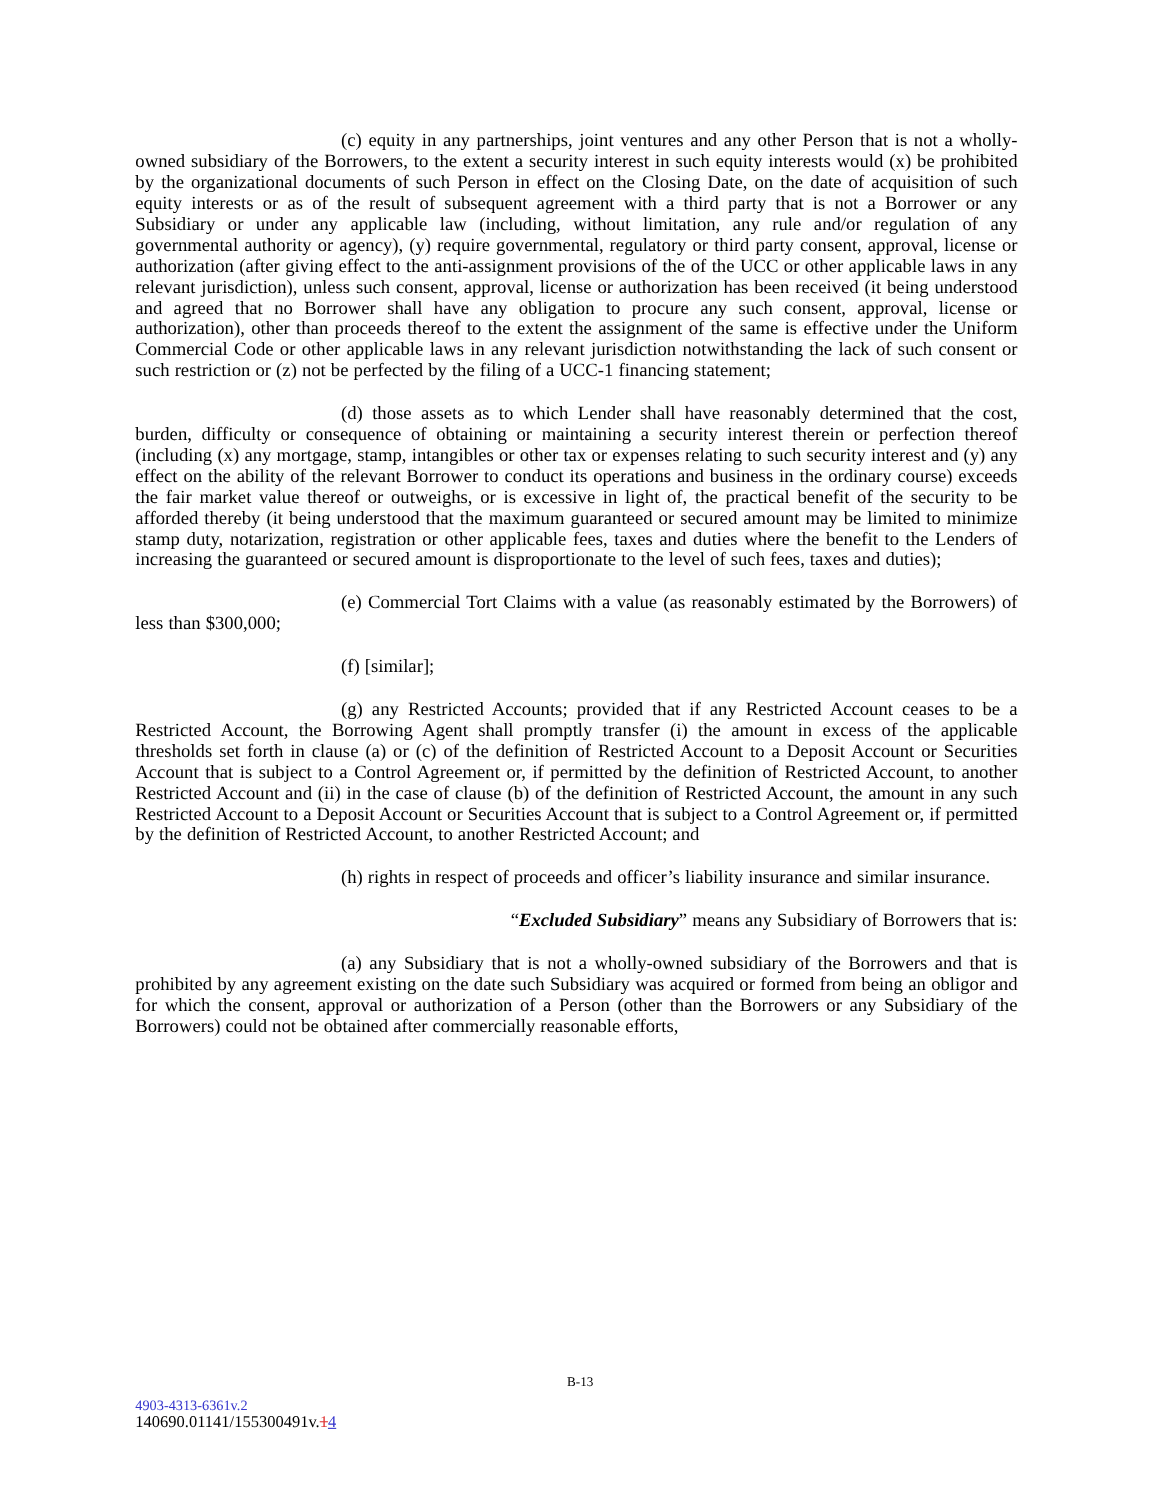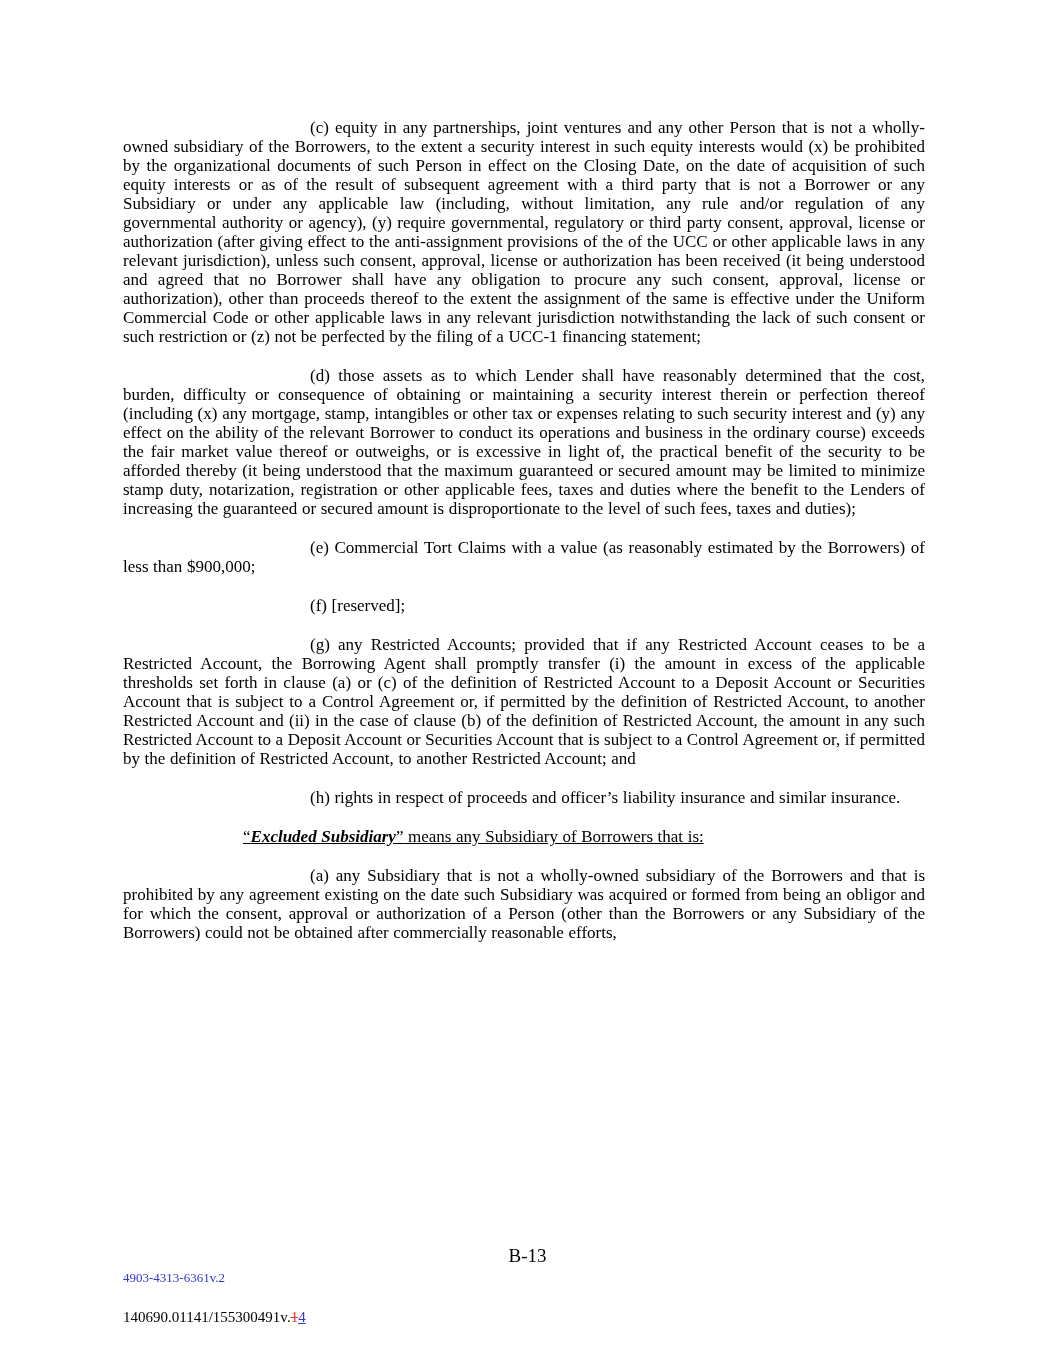--- a/index.html
+++ b/index.html
@@ -25,53 +25,51 @@
   .para {
     margin: 0 0 20px 0;
     font-size: 17px;
     line-height: 19px;
     text-align: justify;
     text-indent: 187px;
     word-spacing: 0.02em;
   }
   .para.def-line {
     text-indent: 120px;
-    text-align: left;
-    text-decoration: underline;
+    text-align: right;
   }
   .def-term {
     font-weight: bold;
     font-style: italic;
   }
   .page-number {
     position: absolute;
     top: 1246px;
     left: 0;
     width: 100%;
     text-align: center;
-    font-size: 19px;
+    font-size: 12px;
     line-height: 20px;
   }
   .footer-stamp {
     position: absolute;
     left: 123px;
     top: 1270px;
     font-size: 13px;
     line-height: 15px;
   }
   .doc-id-link {
     color: #3434cc;
     font-size: 13px;
     display: inline-block;
   }
   .matter-line {
     font-size: 15px;
     line-height: 17px;
     color: #000000;
-    margin-top: 24px;
   }
   .del {
     color: #e03a3a;
     text-decoration: line-through;
   }
   .ins {
     color: #3434cc;
     text-decoration: underline;
   }
 </style>
@@ -79,23 +77,23 @@
 <body>
 
 <div class="page">
 
   <div class="body-text">
 
     <p class="para">(c) equity in any partnerships, joint ventures and any other Person that is not a wholly-owned subsidiary of the Borrowers, to the extent a security interest in such equity interests would (x) be prohibited by the organizational documents of such Person in effect on the Closing Date, on the date of acquisition of such equity interests or as of the result of subsequent agreement with a third party that is not a Borrower or any Subsidiary or under any applicable law (including, without limitation, any rule and/or regulation of any governmental authority or agency), (y) require governmental, regulatory or third party consent, approval, license or authorization (after giving effect to the anti-assignment provisions of the of the UCC or other applicable laws in any relevant jurisdiction), unless such consent, approval, license or authorization has been received (it being understood and agreed that no Borrower shall have any obligation to procure any such consent, approval, license or authorization), other than proceeds thereof to the extent the assignment of the same is effective under the Uniform Commercial Code or other applicable laws in any relevant jurisdiction notwithstanding the lack of such consent or such restriction or (z) not be perfected by the filing of a UCC-1 financing statement;</p>
 
     <p class="para">(d) those assets as to which Lender shall have reasonably determined that the cost, burden, difficulty or consequence of obtaining or maintaining a security interest therein or perfection thereof (including (x) any mortgage, stamp, intangibles or other tax or expenses relating to such security interest and (y) any effect on the ability of the relevant Borrower to conduct its operations and business in the ordinary course) exceeds the fair market value thereof or outweighs, or is excessive in light of, the practical benefit of the security to be afforded thereby (it being understood that the maximum guaranteed or secured amount may be limited to minimize stamp duty, notarization, registration or other applicable fees, taxes and duties where the benefit to the Lenders of increasing the guaranteed or secured amount is disproportionate to the level of such fees, taxes and duties);</p>
 
-    <p class="para">(e) Commercial Tort Claims with a value (as reasonably estimated by the Borrowers) of less than $900,000;</p>
+    <p class="para">(e) Commercial Tort Claims with a value (as reasonably estimated by the Borrowers) of less than $300,000;</p>
 
-    <p class="para">(f) [reserved];</p>
+    <p class="para">(f) [similar];</p>
 
     <p class="para">(g) any Restricted Accounts; provided that if any Restricted Account ceases to be a Restricted Account, the Borrowing Agent shall promptly transfer (i) the amount in excess of the applicable thresholds set forth in clause (a) or (c) of the definition of Restricted Account to a Deposit Account or Securities Account that is subject to a Control Agreement or, if permitted by the definition of Restricted Account, to another Restricted Account and (ii) in the case of clause (b) of the definition of Restricted Account, the amount in any such Restricted Account to a Deposit Account or Securities Account that is subject to a Control Agreement or, if permitted by the definition of Restricted Account, to another Restricted Account; and</p>
 
     <p class="para">(h) rights in respect of proceeds and officer’s liability insurance and similar insurance.</p>
 
     <p class="para def-line"><span>“</span><span class="def-term">Excluded Subsidiary</span><span>”</span><span> means any Subsidiary of Borrowers that is:</span></p>
 
     <p class="para">(a)  any Subsidiary that is not a wholly-owned subsidiary of the Borrowers and that is prohibited by any agreement existing on the date such Subsidiary was acquired or formed from being an obligor and for which the consent, approval or authorization of a Person (other than the Borrowers or any Subsidiary of the Borrowers) could not be obtained after commercially reasonable efforts,</p>
 
   </div>

